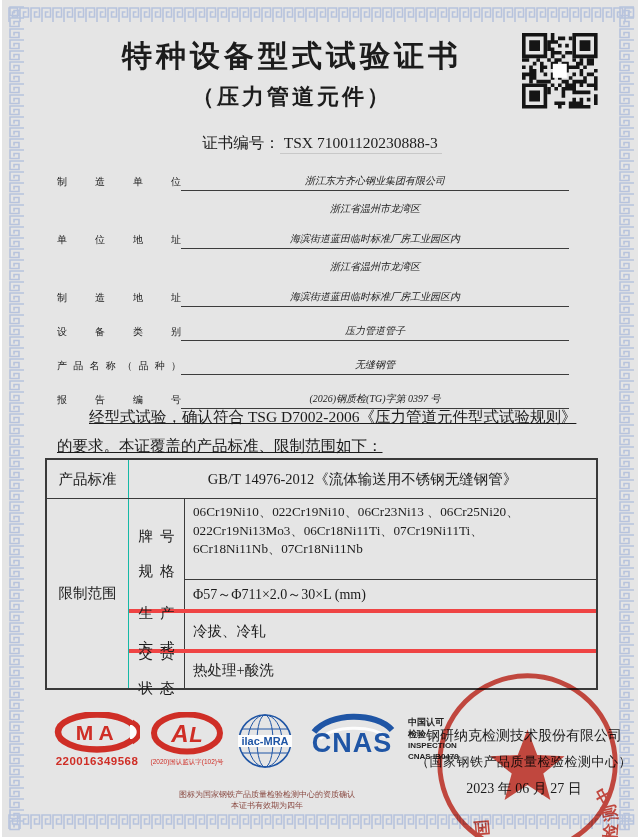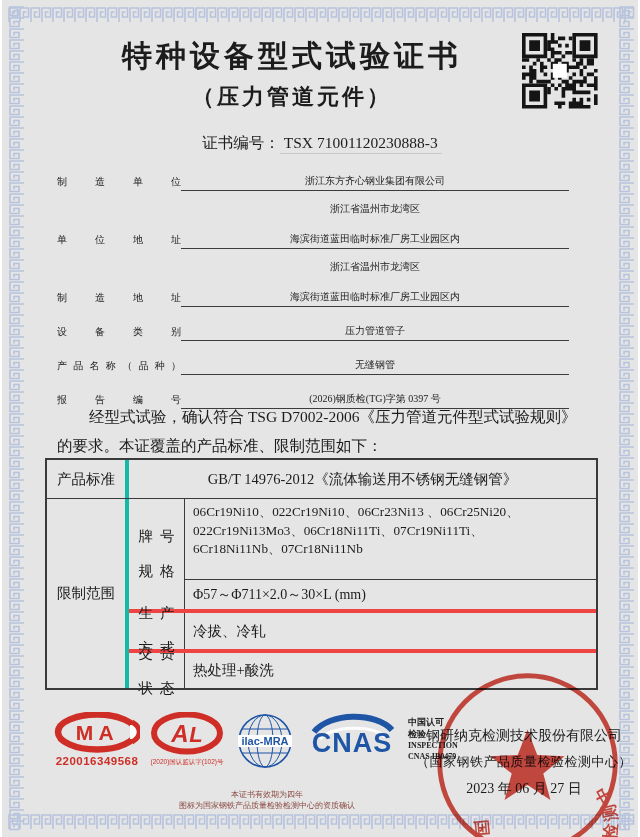--- a/index.html
+++ b/index.html
@@ -23,49 +23,49 @@
               font-size:22px; font-weight:700; letter-spacing:3px; }
   .qr-box { position:absolute; top:33px; left:520px; width:76px; height:76px; }
 
   .certno { position:absolute; top:133px; left:0; width:640px; text-align:center; font-size:15.5px; }
   .certno .val { border-bottom:1px solid #c8c8c8; padding:0 4px 2px 4px; }
 
   .fields { position:absolute; top:160px; left:55px; width:512px; font-size:10px; }
   .f-row { display:flex; align-items:flex-end; height:31px; }
   .f-row.noline { height:27px; }
   .f-label { width:124px; flex:0 0 124px; text-align:justify; text-align-last:justify; padding-bottom:2px; }
-  .f-value { flex:1; text-align:center; border-bottom:1px solid #3c3c3c; padding-bottom:2px; }
+  .f-value { flex:1; text-align:center; border-bottom:1px solid #3c3c3c; padding-bottom:2px;font-style:italic; }
   .f-value.noline { border-bottom:none; }
 
-  .statement { position:absolute; top:402px; left:55px; width:532px; font-size:15.5px; line-height:29px; }
+  .statement { position:absolute; top:402px; left:55px; width:532px; font-size:15.5px; line-height:29px;text-decoration:underline; }
   .statement .indent { text-indent:32px; }
 
   .cert-table { position:absolute; top:458px; left:43px; width:553px; border:2px solid #3a3a3a; font-size:14.5px; }
   .t-row1 { display:flex; height:39px; border-bottom:1px solid #3a3a3a; }
-  .t-c1 { flex:0 0 82px; border-right:4px solid #14b8a6; display:flex; align-items:center; justify-content:center; }
+  .t-c1 { flex:0 0 82px; border-right:1px solid #14b8a6; display:flex; align-items:center; justify-content:center; }
   .t-row2 { display:flex; }
   .t-merge { flex:1; display:flex; align-items:center; justify-content:center; }
   .t-right { flex:1; display:flex; flex-direction:column; }
   .sub { display:flex; }
   .sub + .sub { border-top:4px solid #ef4444; }
   .t-c2 { flex:0 0 56px; border-right:1px solid #3a3a3a; display:flex; flex-direction:column; align-items:center; justify-content:center; gap:16px; }
   .t2line { width:36px; text-align:justify; text-align-last:justify; }
   .t-c3 { flex:1; display:flex; flex-direction:column; justify-content:center; padding:2px 8px; }
   .grade-stack { flex:1; display:flex; flex-direction:column; }
   .grades { height:81px; border-bottom:1px solid #3a3a3a; padding:4px 0 0 8px; font-size:13.2px; line-height:18.5px; }
   .dims { height:29px; display:flex; align-items:center; padding:0 8px; font-size:14px; }
   .sub-prod { height:40px; }
   .sub-del  { height:39px; }
 
   .logo-row { position:absolute; top:712px; left:52px; display:flex; gap:10px; align-items:flex-start; z-index:2; }
   .logo-blk { display:flex; flex-direction:column; align-items:center; }
   .cma-num { margin-top:1px; color:#cf2e26; font-family:"Liberation Sans","DejaVu Sans",sans-serif;
              font-weight:700; font-size:11.5px; letter-spacing:0.5px; }
   .cal-num { margin-top:2px; color:#cf2e26; font-size:6.5px; font-family:"Liberation Sans","DejaVu Sans",sans-serif; }
-  .cnas-txt { font-family:Liberation Serif, serif; color:#222; width:86px; padding-top:4px; }
+  .cnas-txt { font-family:Liberation Sans, sans-serif; color:#222; width:86px; padding-top:4px; }
   .cnas-txt .l1,.cnas-txt .l2 { font-size:9px; font-weight:700; line-height:12px; }
   .cnas-txt .l3,.cnas-txt .l4 { font-size:8px; font-weight:700; line-height:11px; }
 
   .issuer { position:absolute; top:726px; left:410px; width:224px; text-align:center; z-index:3; }
   .issuer .company { font-size:14px; line-height:20px;font-family:Liberation Serif, serif; }
   .issuer .center  { font-size:13px; line-height:20px; margin-top:6px; letter-spacing:0.5px; }
   .issuer .date    { font-size:14px; line-height:18px; margin-top:8px; }
 
   .seal { position:absolute; left:428px; top:666px; width:195px; height:195px; z-index:5;
           mix-blend-mode:multiply; opacity:0.9; }
@@ -241,17 +241,17 @@
   <svg class="seal" viewBox="0 0 200 200">
     <circle cx="100" cy="100" r="90" fill="none" stroke="#d23b30" stroke-width="5"></circle>
     <path id="seal-arc" d="M 47.7 155.2 A 72 72 0 1 0 170.9 112.5" fill="none"></path>
     <text font-size="17" font-weight="bold" fill="#d23b30" letter-spacing="4.4">
       <textPath href="#seal-arc" startOffset="3">国家钢铁产品质量检验检测中心</textPath>
     </text>
     <polygon fill="#d23b30" points="100,65 110,91.2 138,92.6 116.2,110.3 123.5,137.4 100,122 76.5,137.4 83.8,110.3 62,92.6 90,91.2"></polygon>
   </svg>
 
   <div class="notes">
+    <div>图标为国家钢铁产品质量检验检测中心的资质确认</div>
     <div>本证书有效期为四年</div>
-    <div>图标为国家钢铁产品质量检验检测中心的资质确认</div>
   </div>
 
 </div>
 
 </body></html>

